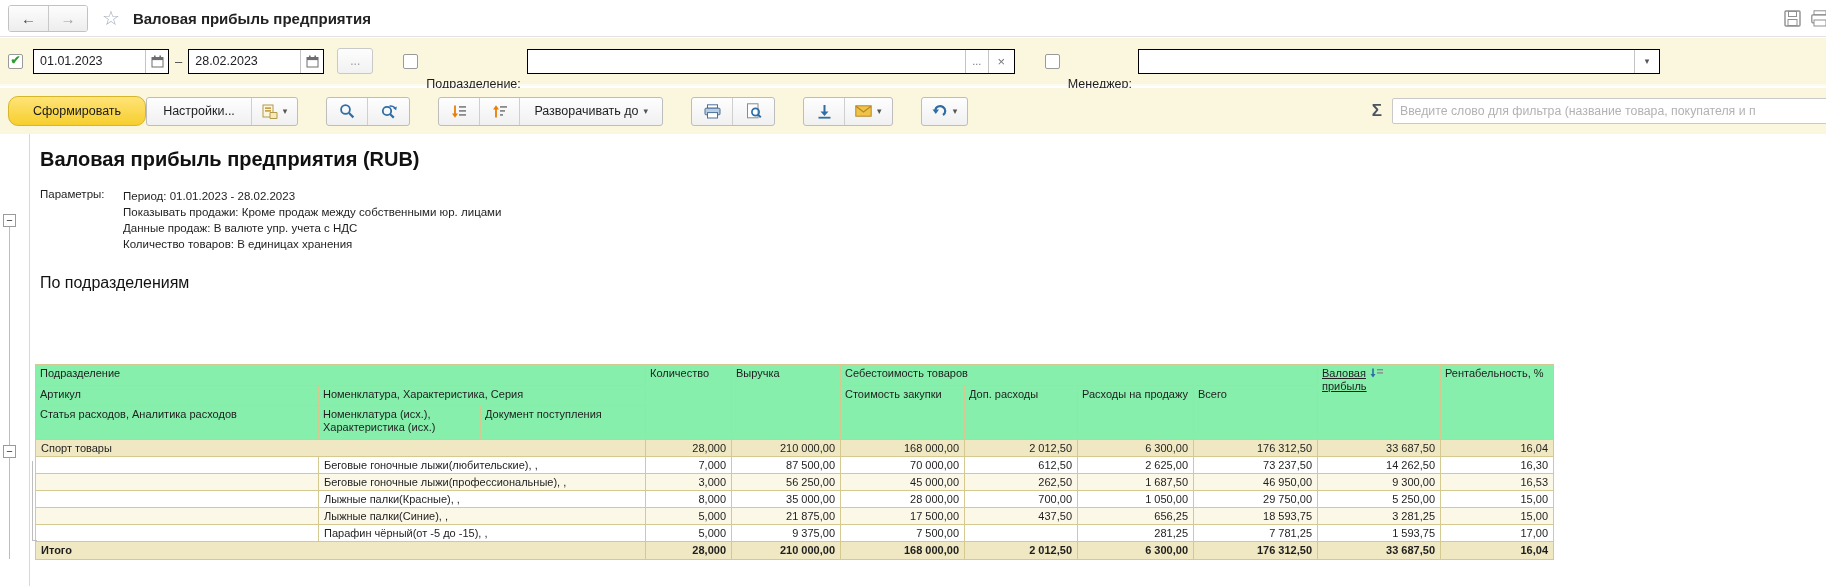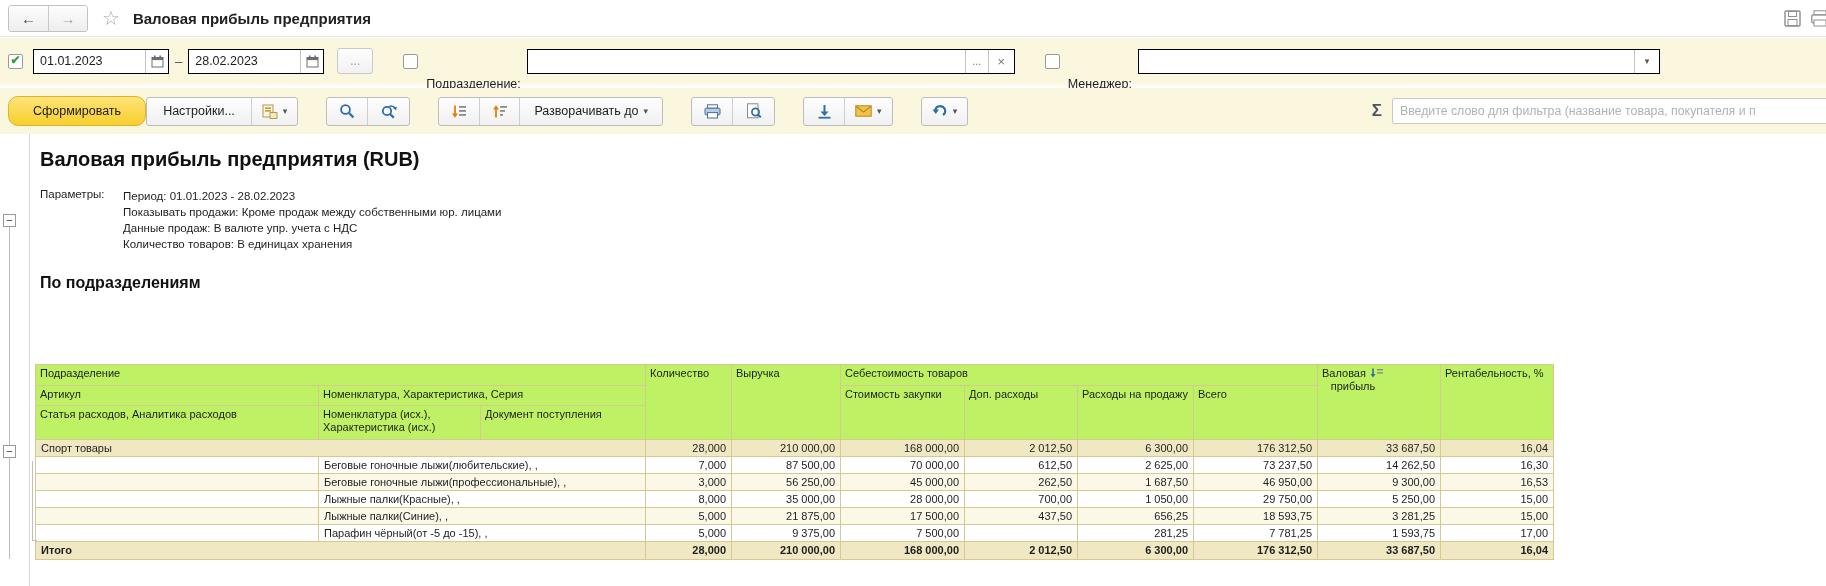--- a/index.html
+++ b/index.html
@@ -73,37 +73,37 @@
   .tree-line-b::after { content:""; position:absolute; left:0; bottom:0; width:5px; height:1px; background:#bdbdbd; }
   .minus-box { position:absolute; left:3px; width:13px; height:13px; background:#fff;
                border:1px solid #9a9a9a; display:flex; align-items:center; justify-content:center;
                font-size:11px; line-height:1; color:#333; }
   .minus-box.b1 { top:80px; } .minus-box.b2 { top:311px; }
 
   .rtitle { margin:14px 0 0 40px; font-size:20px; font-weight:bold; color:#111; }
   .params { margin:17px 0 0 40px; display:flex; font-size:11.5px; }
   .params .plabel { width:83px; flex:none; color:#1e1e1e; }
   .params .plines div { line-height:16px; }
-  .section-title { margin:22px 0 0 40px; font-size:16px; font-weight:bold; color:#111; }
+  .section-title { margin:22px 0 0 40px; font-size:16px; font-weight:normal; color:#111; }
 
   
   table.rep { border-collapse:collapse; table-layout:fixed; margin:72px 0 0 35px; width:1518px;
               font-size:11px; }
   table.rep th, table.rep td { border:1px solid #d5c992; overflow:hidden; white-space:nowrap; }
-  table.rep th { background:#bef264; font-weight:normal; text-align:left; vertical-align:top;
+  table.rep th { background:#86efac; font-weight:normal; text-align:left; vertical-align:top;
                  padding:2px 4px; white-space:normal; line-height:13px; }
   th.num { text-align:right; }
   tr.h1 th { height:21px; } tr.h2 th { height:20px; } tr.h3 th { height:34px; }
   table.rep td { height:17px; line-height:15px; padding:0 5px; background:#fff; }
   td.num { text-align:right; }
   td.name-pad { padding-left:4px; }
   tr.row-group td { background:#f0e8c3; }
   tr.row-total td { background:#f0e8c3; font-weight:bold; height:18px; }
   tr.row-item:nth-child(odd) td { background:#fbf8e8; }
-  .gp-inner { display:inline-block; text-align:center; }
+  .gp-inner { display:inline-block; text-align:left;text-decoration:underline; }
   .sort-ic { vertical-align:-1px; margin-left:4px; }
 </style>
 </head>
 <body>
 
 <div class="screen">
 
   <div class="titlebar">
     <div class="navgroup">
       <div class="navbtn back">←</div>

